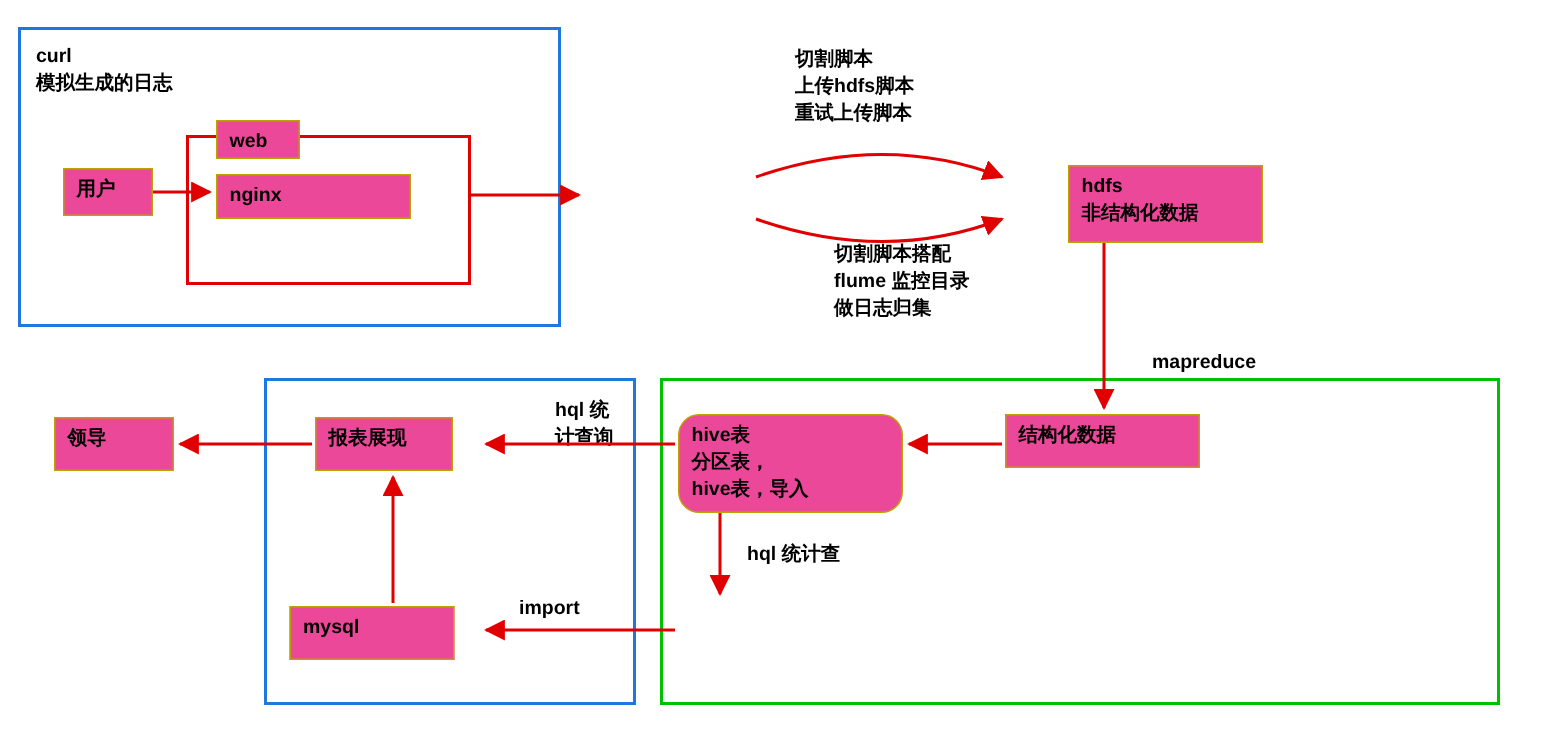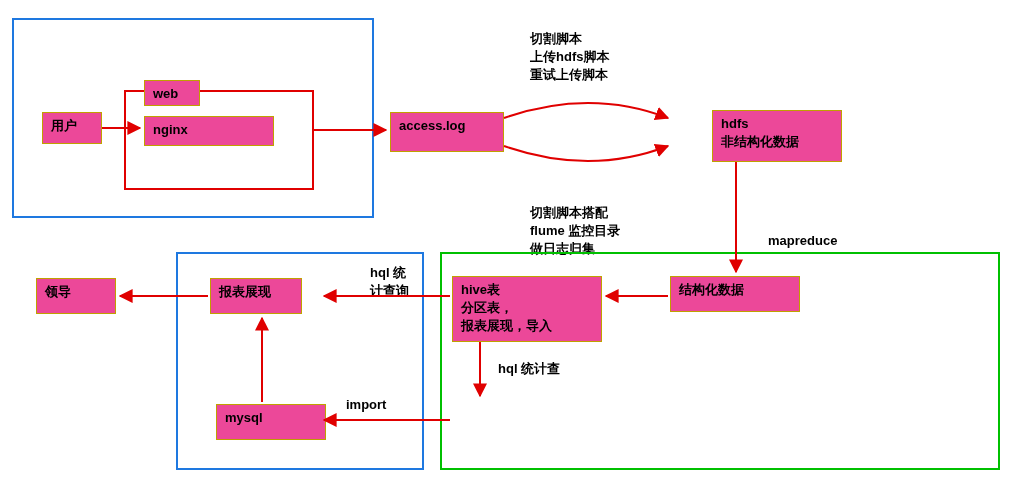--- a/index.html
+++ b/index.html
@@ -53,70 +53,71 @@
     pointer-events: none;
   }
 </style>
 </head>
 <body>
 
 <div class="canvas">
 
   <div class="container-blue" style="left:12px; top:18px; width:362px; height:200px;"></div>
 
+  <div class="label" style="left:24px; top:28px;">
+    <span>curl</span><br>
+    <span>模拟生成的日志</span>
+  </div>
 
   <div class="container-red" style="left:124px; top:90px; width:190px; height:100px;"></div>
 
   <div class="box" style="left:42px; top:112px; width:60px; height:32px;">
     <span>用户</span>
   </div>
 
   <div class="box" style="left:144px; top:80px; width:56px; height:26px;">
     <span>web</span>
   </div>
 
   <div class="box" style="left:144px; top:116px; width:130px; height:30px;">
     <span>nginx</span>
   </div>
 
-  <div class="box" style="left:390px; top:112px; width:114px; height:40px;">
-    <span>access.log</span>
-  </div>
 
   <div class="label" style="left:530px; top:30px;">
     <span>切割脚本</span><br>
     <span>上传hdfs脚本</span><br>
     <span>重试上传脚本</span>
   </div>
 
-  <div class="label" style="left:530px; top:160px;margin-top:44px;">
+  <div class="label" style="left:556px; top:160px;">
     <span>切割脚本搭配</span><br>
     <span>flume 监控目录</span><br>
     <span>做日志归集</span>
   </div>
 
   <div class="box" style="left:672px; top:110px; width:130px; height:52px;margin-left:40px;">
     <span>hdfs</span><br>
     <span>非结构化数据</span>
   </div>
 
   <div class="label" style="left:768px; top:232px;">
     <span>mapreduce</span>
   </div>
 
   <div class="container-green" style="left:440px; top:252px; width:560px; height:218px;"></div>
 
   <div class="box" style="left:670px; top:276px; width:130px; height:36px;">
     <span>结构化数据</span>
   </div>
 
-  <div class="box" style="left:452px; top:276px; width:150px; height:66px;">
+  <div class="box" style="left:452px; top:276px; width:150px; height:66px;border-radius:14px;">
     <span>hive表</span><br>
     <span>分区表，</span><br>
-    <span>报表展现，导入</span>
+    <span>hive表，导入</span>
   </div>
 
   <div class="label" style="left:498px; top:360px;">
     <span>hql 统计查</span>
   </div>
 
 
   <div class="container-blue" style="left:176px; top:252px; width:248px; height:218px;"></div>
 
   <div class="label" style="left:346px; top:264px;margin-left:24px;">
@@ -125,21 +126,21 @@
   </div>
 
   <div class="box" style="left:210px; top:278px; width:92px; height:36px;">
     <span>报表展现</span>
   </div>
 
   <div class="label" style="left:346px; top:396px;">
     <span>import</span>
   </div>
 
-  <div class="box" style="left:216px; top:404px; width:110px; height:36px;">
+  <div class="box" style="left:193px; top:404px; width:110px; height:36px;">
     <span>mysql</span>
   </div>
 
   <div class="box" style="left:36px; top:278px; width:80px; height:36px;">
     <span>领导</span>
   </div>
 
   <svg class="arrows">
     <defs>
       <marker id="arr-red" viewBox="0 0 10 10" refX="9" refY="5" markerWidth="7" markerHeight="7" orient="auto-start-reverse">

